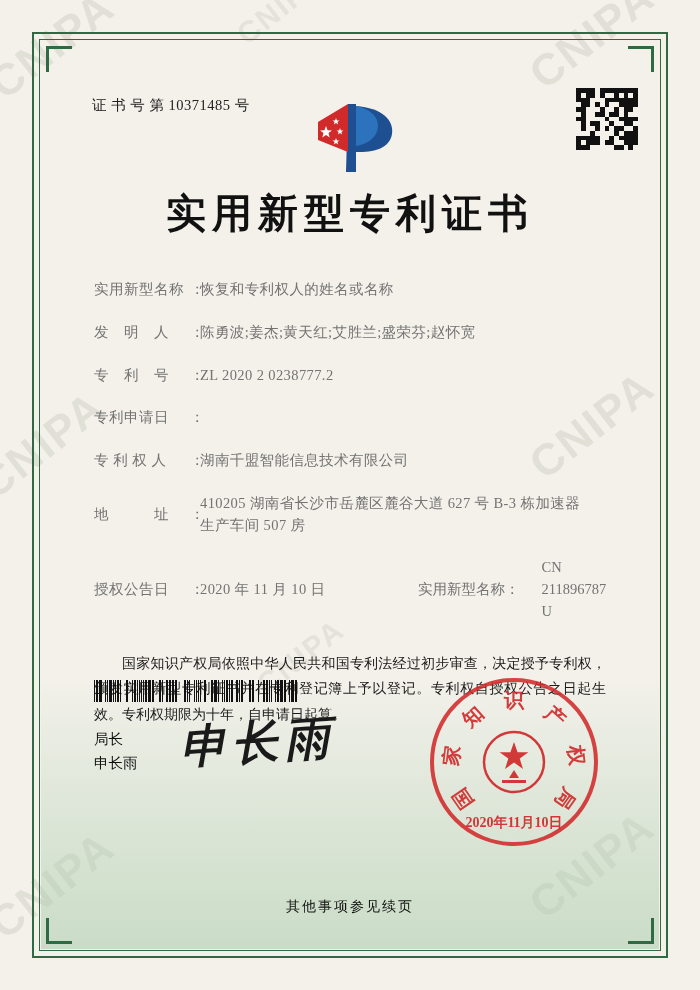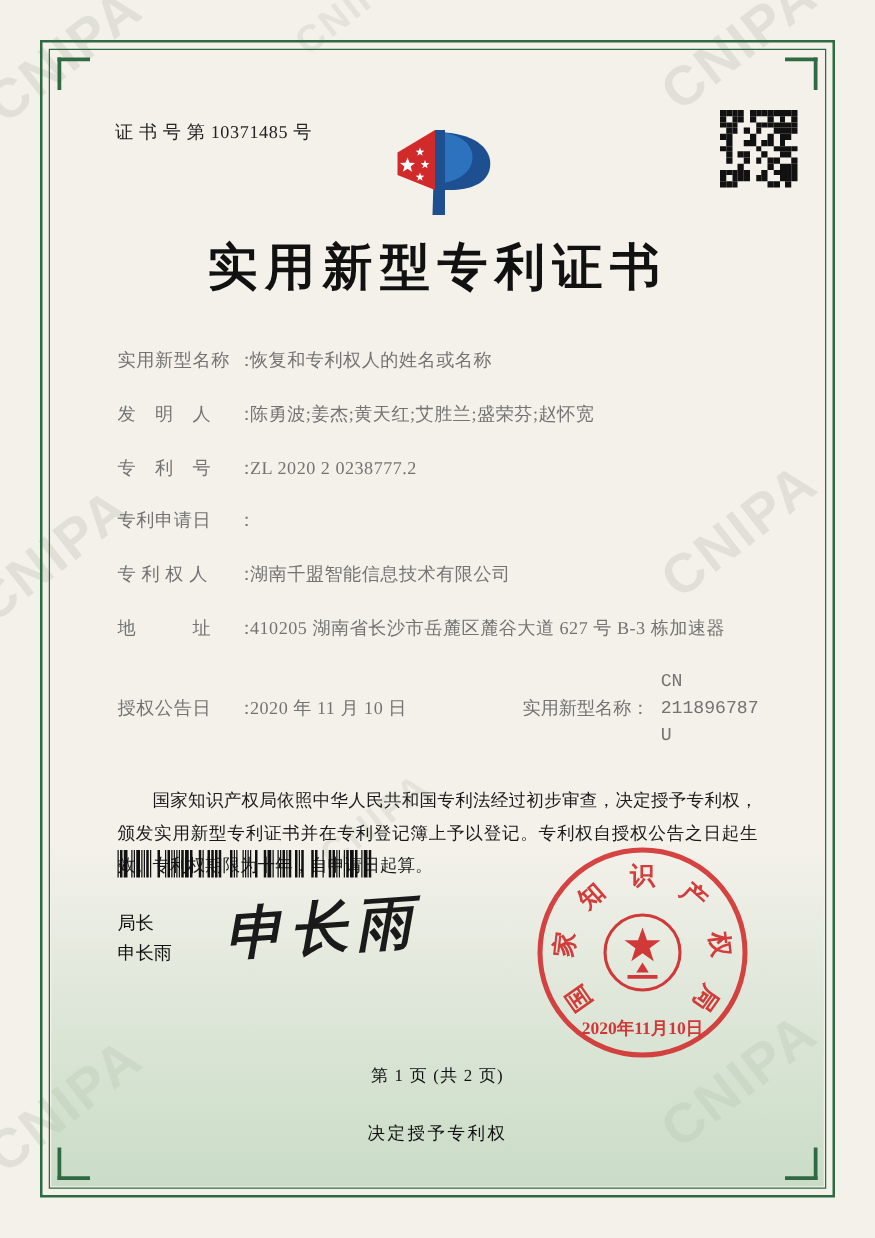--- a/index.html
+++ b/index.html
@@ -151,21 +151,21 @@
     flex: 0 0 10px;
   }
   .row .value {
     flex: 1 1 auto;
     letter-spacing: 0.4px;
   }
   .row .value .line2 { display:block; }
 
   .row.split .value { flex: 0 0 auto; min-width: 178px; }
   .row.split .label2 { width: auto; flex: 0 0 auto; margin-left: 40px; white-space: nowrap; }
-  .row.split .value2 { margin-left: 9px; font-family: Liberation Mono, monospace; }
+  .row.split .value2 { margin-left: 22px; }
 
   
   .paras {
     margin-top: 28px;
     padding: 0 34px;
     font-size: 14px;
     line-height: 1.85;
     color: #1a1a1a;
     text-align: justify;
   }
@@ -526,20 +526,21 @@
         <span class="label">专 利 权 人</span>
         <span class="sep">：</span>
         <span class="value">湖南千盟智能信息技术有限公司</span>
       </div>
 
       <div class="row">
         <span class="label">地　　　址</span>
         <span class="sep">：</span>
         <span class="value">
           <span>410205 湖南省长沙市岳麓区麓谷大道 627 号 B-3 栋加速器</span>
+          <span class="line2">生产车间 507 房</span>
         </span>
       </div>
 
       <div class="row split">
         <span class="label">授权公告日</span>
         <span class="sep">：</span>
         <span class="value">2020 年 11 月 10 日</span>
         <span class="label2">实用新型名称：</span>
         <span class="value2">CN 211896787 U</span>
       </div>
@@ -652,16 +653,15 @@
           <div class="seal-char" style="left: 71px; top: 9px; transform: rotate(0deg);">识</div>
           <div class="seal-char" style="left: 112.217px; top: 24.6844px; transform: rotate(41.6667deg);">产</div>
           <div class="seal-char" style="left: 132.581px; top: 63.8022px; transform: rotate(83.3333deg);">权</div>
           <div class="seal-char" style="left: 121.787px; top: 106.562px; transform: rotate(125deg);">局</div>
         </div>
       <div class="seal-date">2020年11月10日</div>
     </div>
 
   </div>
 
-  <div class="page-num">第 1 页 (共 2 页)</div>
-  <div class="footer-note">决定授予专利权</div>
+  <div class="footer-note">其他事项参见续页</div>
 
 </div>
 
 </body></html>

